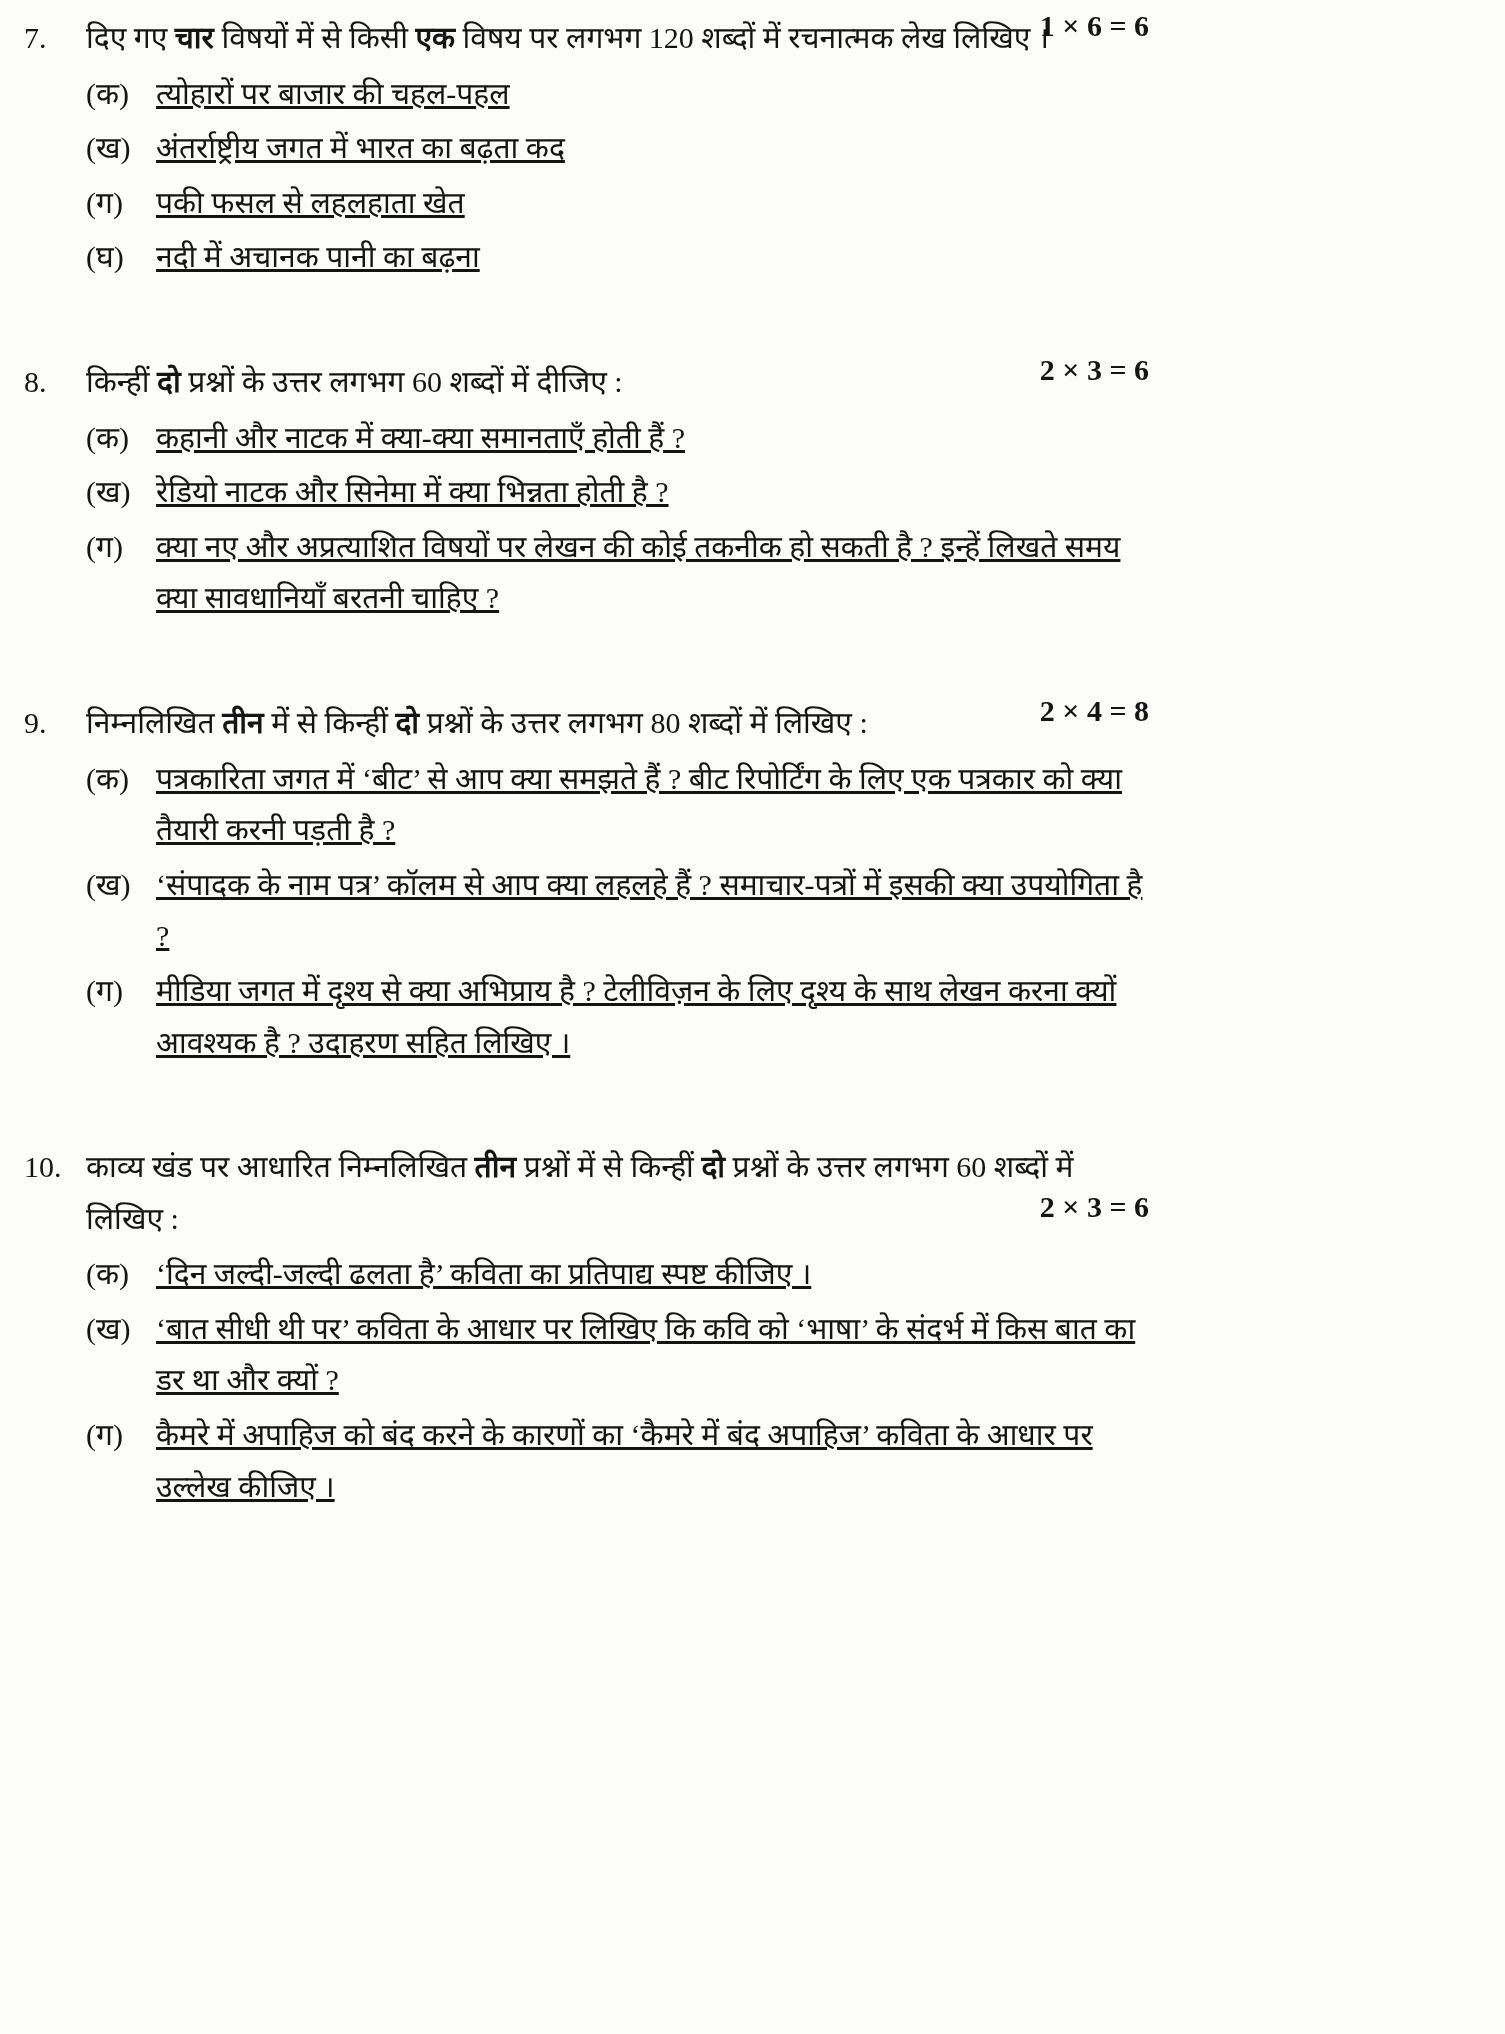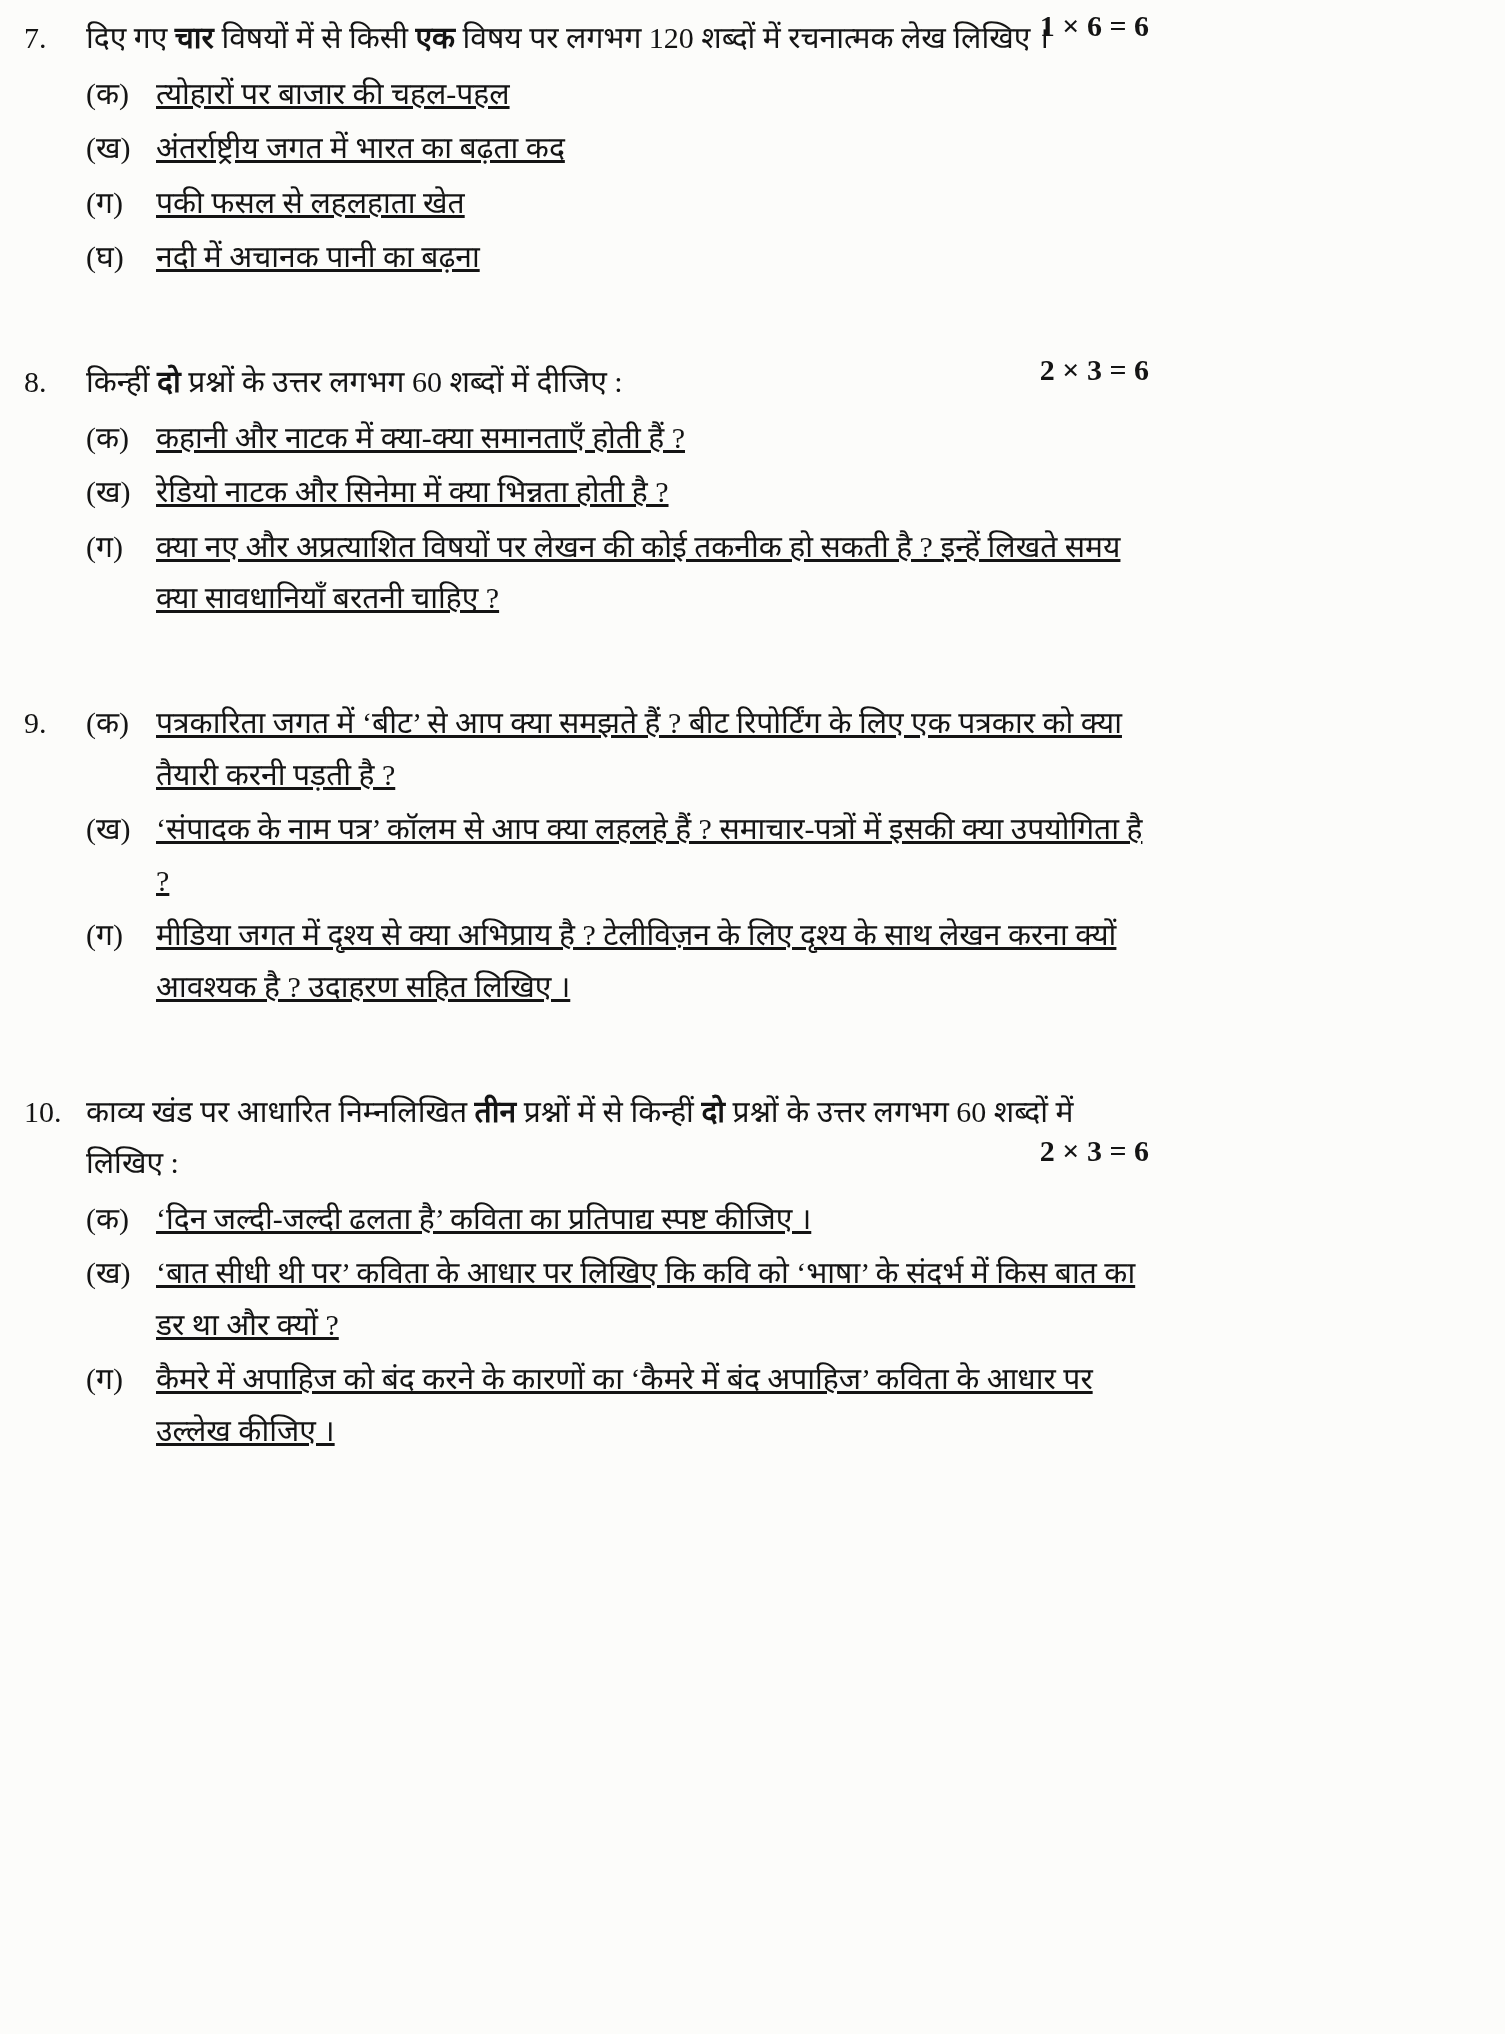--- a/index.html
+++ b/index.html
@@ -106,20 +106,24 @@
       <div class="sub">
         <span class="sub-label">(ग)</span>
         <span class="sub-text">क्या नए और अप्रत्याशित विषयों पर लेखन की कोई तकनीक हो सकती है ? इन्हें लिखते समय क्या सावधानियाँ बरतनी चाहिए ?</span>
       </div>
     </div>
   </section>
 
   <section class="question">
     <div class="qnum">9.</div>
     <div class="qbody">
+      <div class="stem-row">
+        <p class="stem"><span>निम्नलिखित </span><span class="bold">तीन</span><span> में से किन्हीं </span><span class="bold">दो</span><span> प्रश्नों के उत्तर लगभग 80 शब्दों में लिखिए :</span></p>
+        <span class="marks">2 × 4 = 8</span>
+      </div>
       <div class="sub">
         <span class="sub-label">(क)</span>
         <span class="sub-text">पत्रकारिता जगत में ‘बीट’ से आप क्या समझते हैं ? बीट रिपोर्टिंग के लिए एक पत्रकार को क्या तैयारी करनी पड़ती है ?</span>
       </div>
       <div class="sub">
         <span class="sub-label">(ख)</span>
         <span class="sub-text">‘संपादक के नाम पत्र’ कॉलम से आप क्या लहलहे हैं ? समाचार-पत्रों में इसकी क्या उपयोगिता है ?</span>
       </div>
       <div class="sub">
         <span class="sub-label">(ग)</span>

